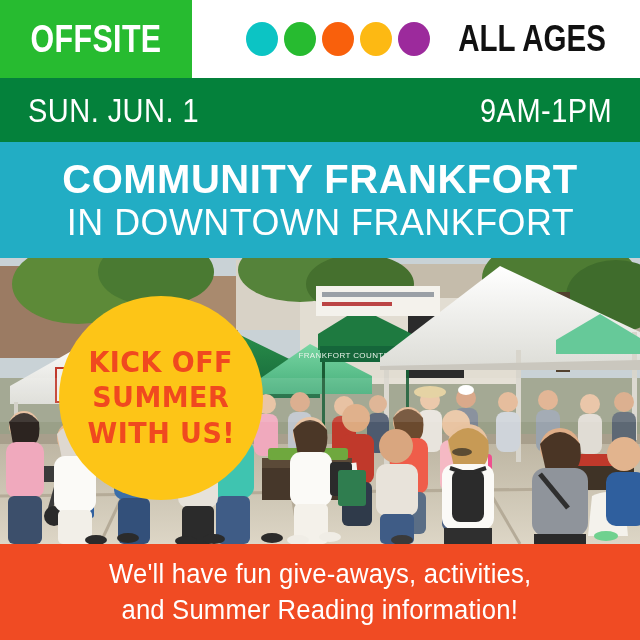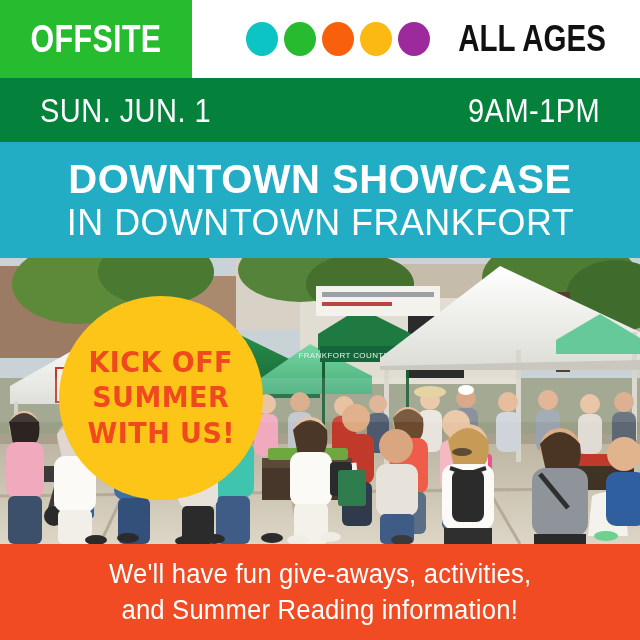--- a/index.html
+++ b/index.html
@@ -84,21 +84,21 @@
   
   .row-date {
     position: absolute;
     left: 0; top: 78px;
     width: 640px;
     height: 64px;
     background: #04813b;
     display: flex;
     align-items: center;
     justify-content: space-between;
-    padding: 0 40px;
+    padding: 0 28px;
     box-sizing: border-box;
   }
   .date-label, .time-label {
     color: #ffffff;
     font-family: "Liberation Sans Narrow", "Liberation Sans", sans-serif;
     font-weight: 400;
     font-size: 33px;
     line-height: 1;
     letter-spacing: 0.5px;
     transform: scaleX(0.88);
@@ -231,21 +231,21 @@
       <span class="allages-label">ALL AGES</span>
     </div>
   </div>
 
   <div class="row-date">
     <span class="date-label">SUN. JUN. 1</span>
     <span class="time-label">9AM-1PM</span>
   </div>
 
   <div class="row-title">
-    <div class="title-main">DOWNTOWN SHOWCASE</div>
+    <div class="title-main">COMMUNITY FRANKFORT</div>
     <div class="title-sub">IN DOWNTOWN FRANKFORT</div>
   </div>
 
   <div class="photo">
     <svg width="640" height="286" viewBox="0 0 640 286">
       <defs>
         <linearGradient id="ground" x1="0" y1="0" x2="0" y2="1">
           <stop offset="0%" stop-color="#bdb5a2"></stop>
           <stop offset="100%" stop-color="#ddd6c6"></stop>
         </linearGradient>

